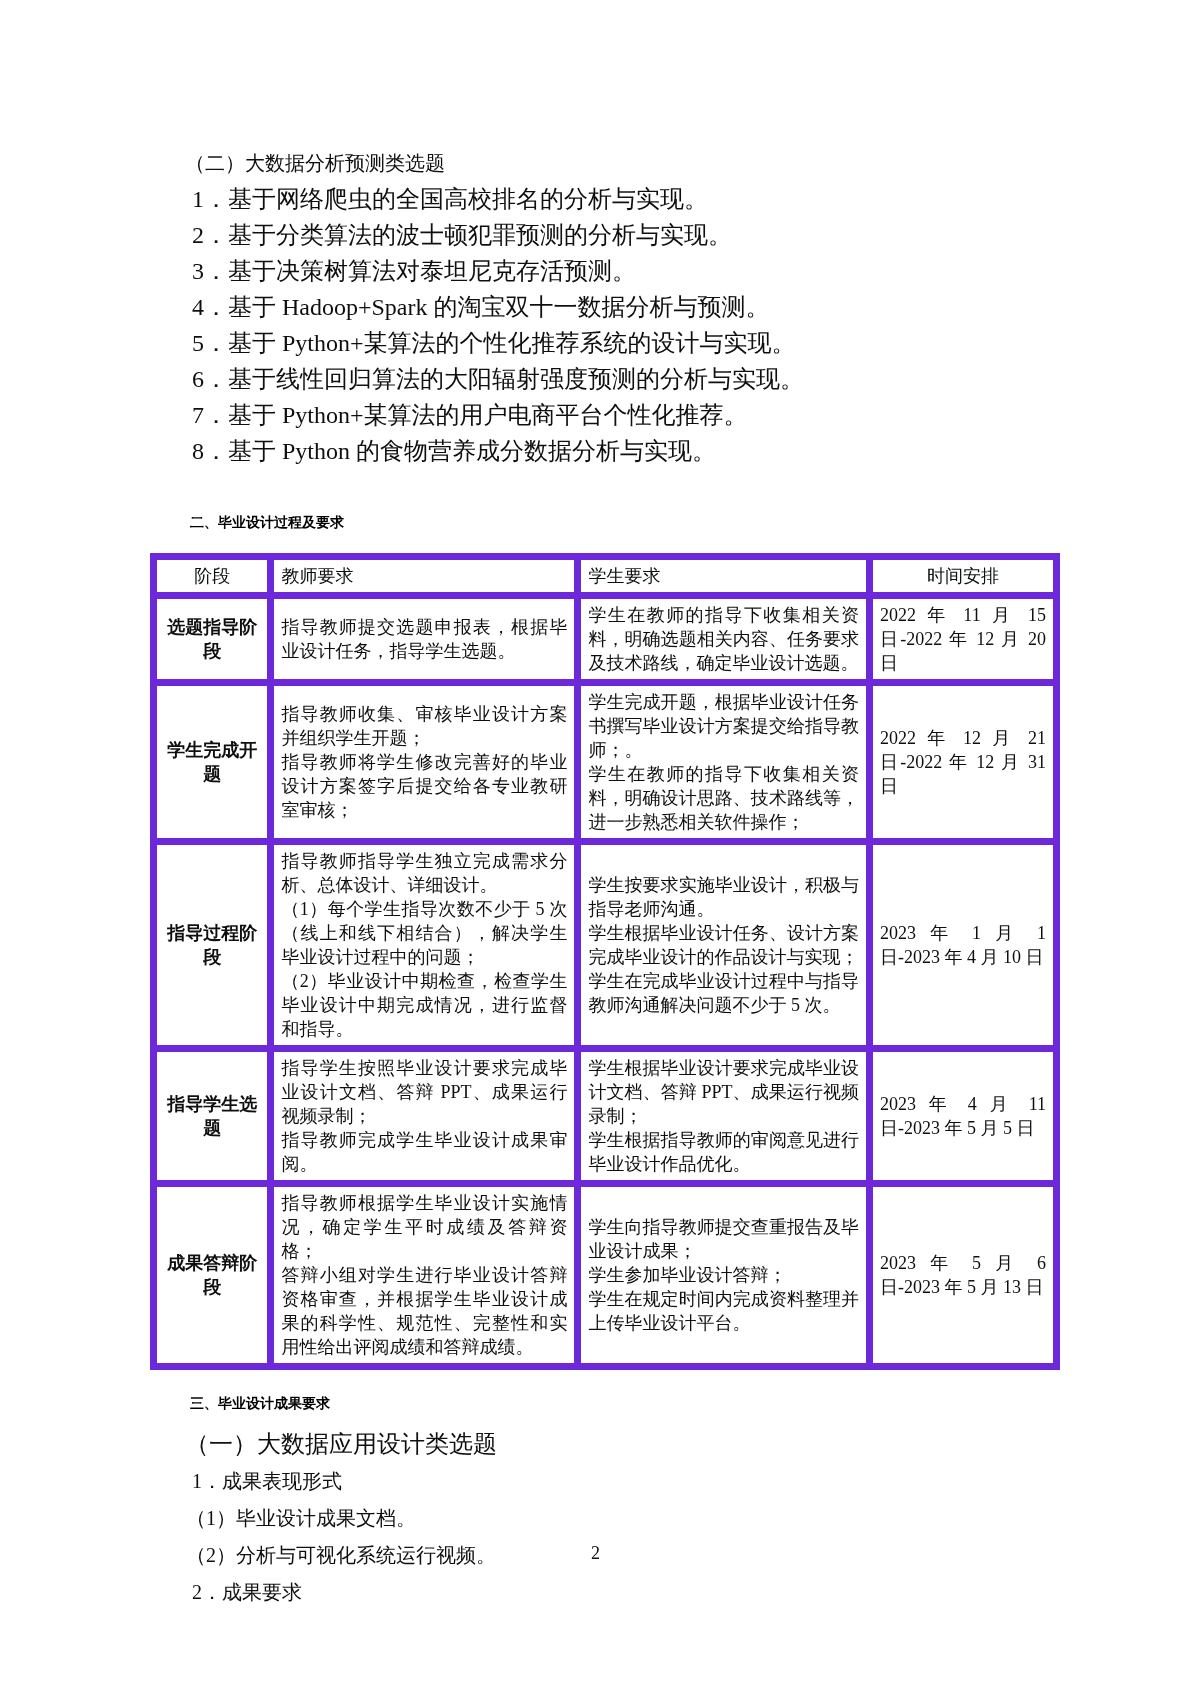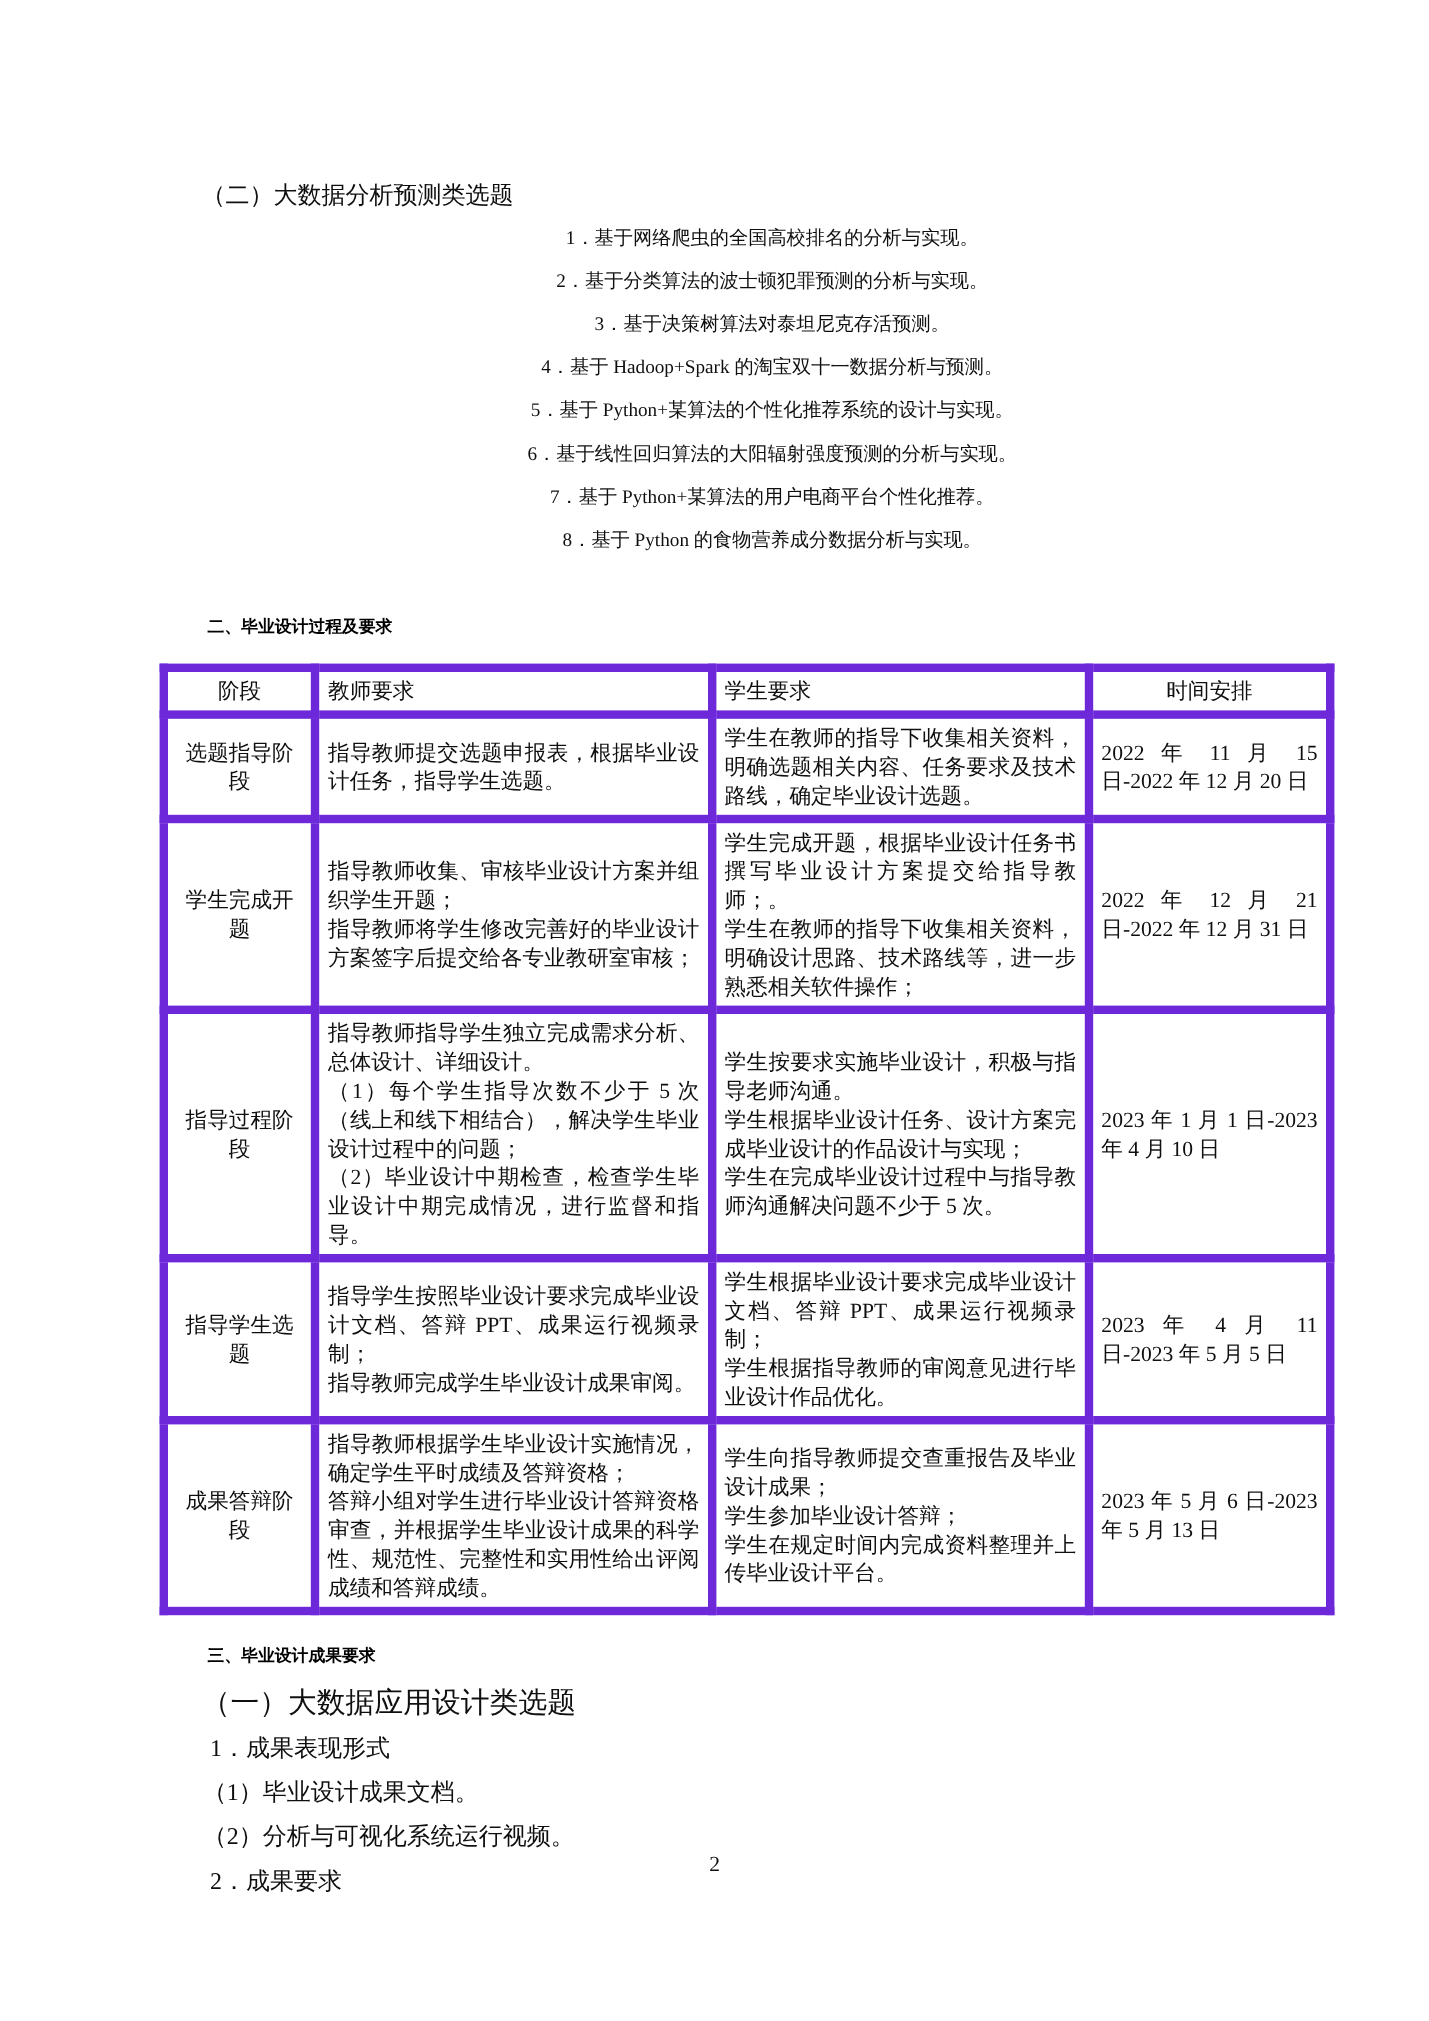--- a/index.html
+++ b/index.html
@@ -8,38 +8,37 @@
     position: relative;
     width: 1191px;
     height: 1684px;
     background: #ffffff;
     color: #0f0f0f;
     font-family: "Liberation Serif", "DejaVu Serif", serif;
     overflow: hidden;
   }
   .content {
     position: absolute;
-    left: 133px;
+    left: 150px;
     top: 0;
-    width: 979px;
+    width: 910px;
   }
   
   .topics { padding-top: 145px; }
   .topic-heading {
     margin: 0;
     padding-left: 35px;
     font-size: 20px;
     line-height: 36px;
   }
   .topic-item {
     margin: 0;
     padding-left: 42px;
-    font-size: 16px;
+    font-size: 24px;
     line-height: 36px;
-    text-align: center;
   }
   
   .section-title {
     margin: 38px 0 0 40px;
     font-family: "Liberation Sans", "DejaVu Sans", sans-serif;
     font-weight: 700;
     font-size: 14px;
     line-height: 30px;
     color: #000;
   }
@@ -61,20 +60,21 @@
   }
   table.process th {
     font-weight: normal;
     height: 38px;
   }
   th.h-center { text-align: center; }
   th.h-left   { text-align: left; }
   td.stage-cell {
     text-align: center;
     padding: 4px 2px;
+    font-weight: bold;
   }
   td.req-cell {
     text-align: justify;
     white-space: pre-line;
   }
   td.time-cell {
     text-align: justify;
     white-space: normal;
     padding: 4px 5px;
   }

